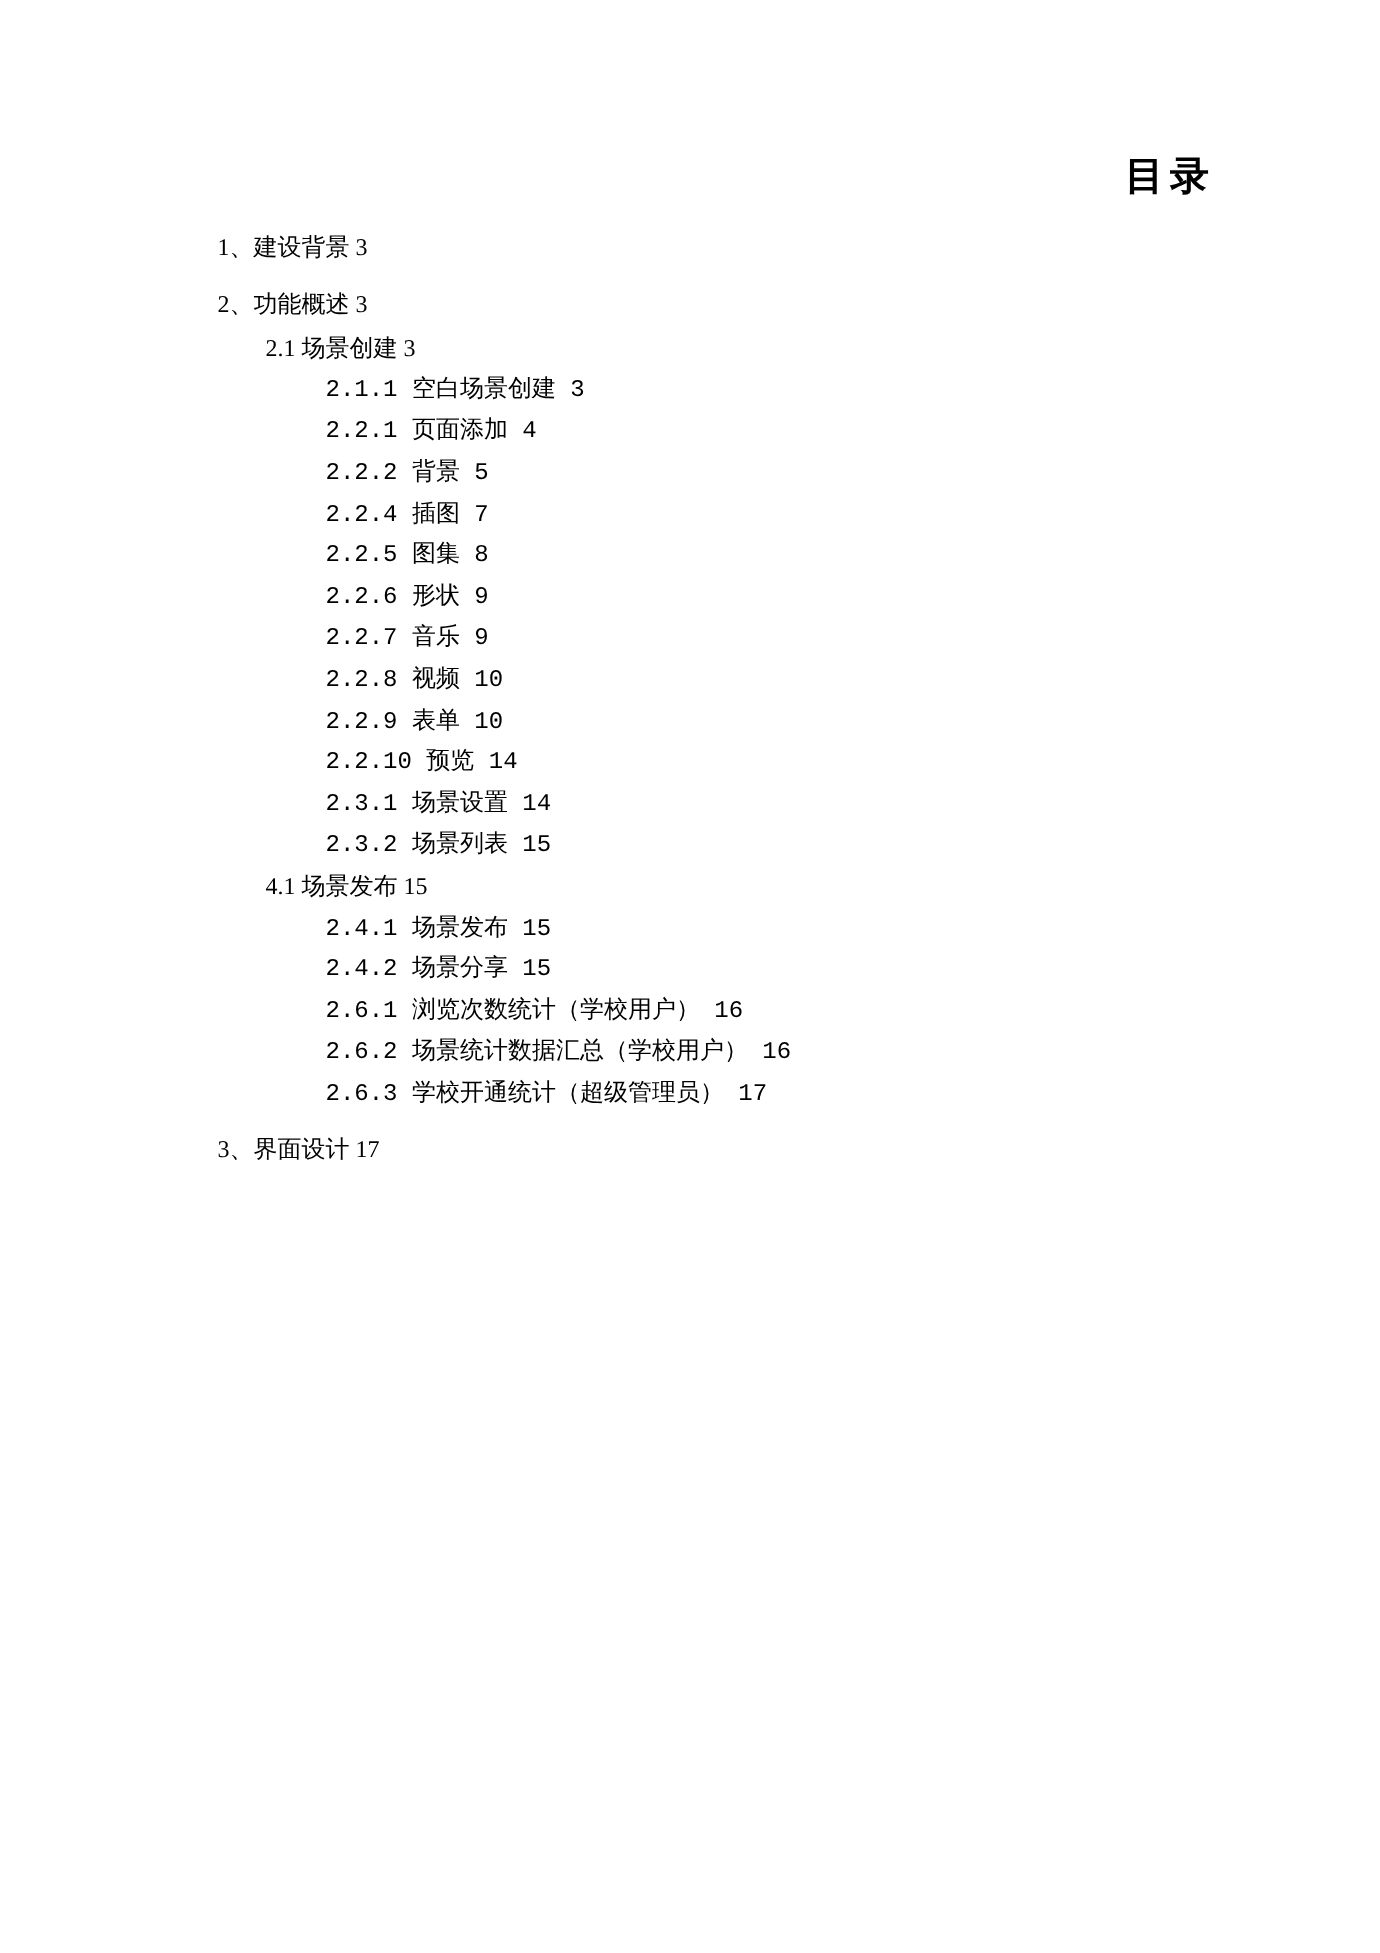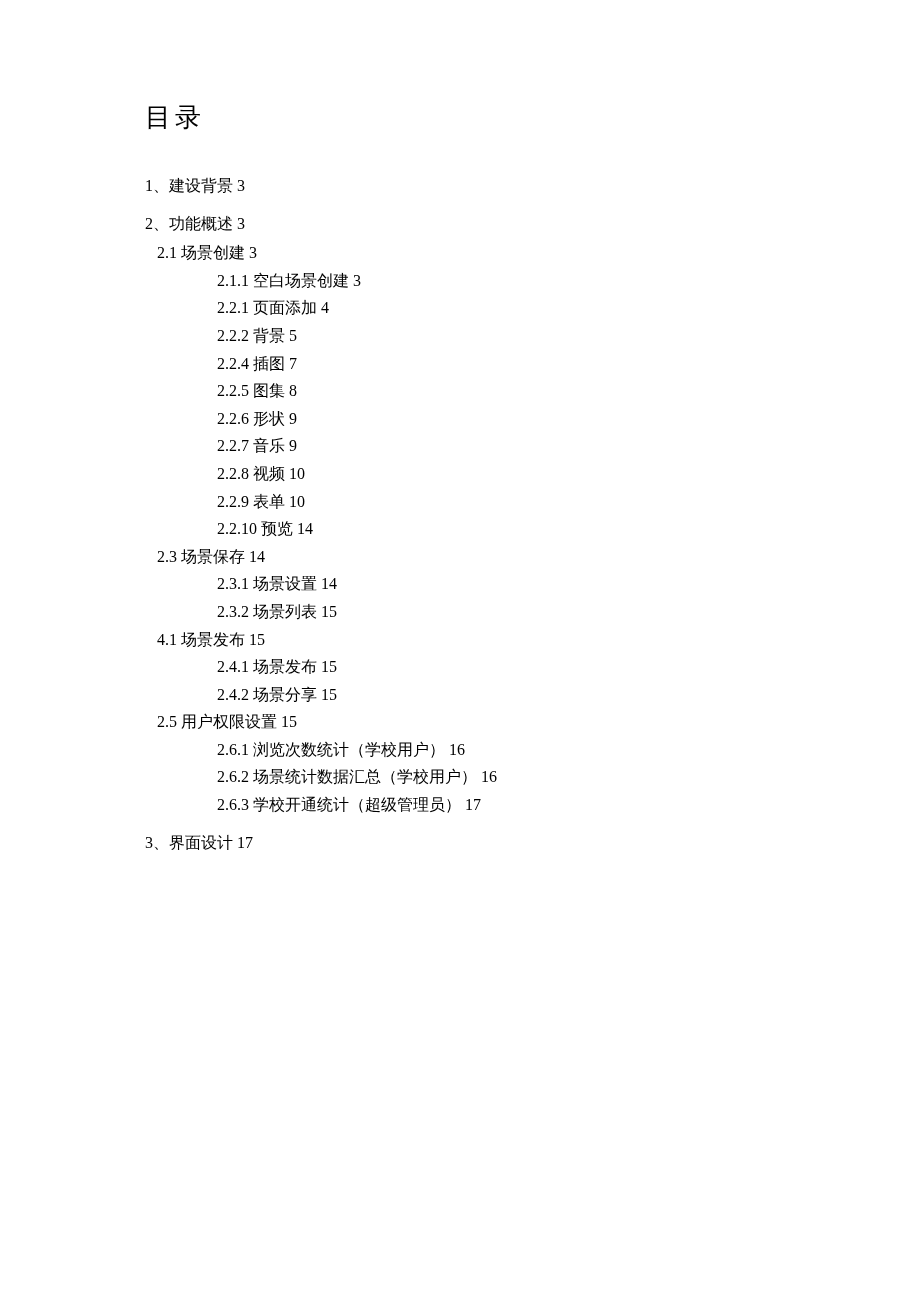--- a/index.html
+++ b/index.html
@@ -13,46 +13,46 @@
   color: #000000;
   font-size: 16px;
 }
 .page {
   width: 920px;
   min-height: 1302px;
   padding: 100px 110px 0 145px;
   box-sizing: border-box;
 }
 .heading {
-  text-align: left;
+  text-align: right;
   font-size: 26px;
-  font-weight: normal;
-  margin-bottom: 38px;
+  font-weight: bold;
+  margin-bottom: 18px;
   letter-spacing: 4px;
 }
 .toc-block {
   line-height: 1.6;
 }
 .level1 {
   font-weight: normal;
   margin-top: 12px;
   margin-bottom: 4px;
   font-family: "SimSun", "宋体", serif;
 }
 .level2 {
-  margin-left: 12px;
+  margin-left: 32px;
   margin-top: 2px;
   margin-bottom: 2px;
   font-family: "SimSun", "宋体", serif;
 }
 .level3 {
   margin-left: 72px;
   margin-top: 2px;
   margin-bottom: 2px;
-  font-family: Liberation Serif, serif;
+  font-family: Liberation Mono, monospace;
 }
 .num, .title-text, .page-num {
   display: inline;
 }
 </style>
 </head>
 <body>
 
 <div class="page">
   <div class="heading">目录</div>
@@ -63,25 +63,23 @@
       <div class="level3"><span class="num">2.1.1</span> <span class="title-text">空白场景创建</span> <span class="page-num">3</span></div>
       <div class="level3"><span class="num">2.2.1</span> <span class="title-text">页面添加</span> <span class="page-num">4</span></div>
       <div class="level3"><span class="num">2.2.2</span> <span class="title-text">背景</span> <span class="page-num">5</span></div>
       <div class="level3"><span class="num">2.2.4</span> <span class="title-text">插图</span> <span class="page-num">7</span></div>
       <div class="level3"><span class="num">2.2.5</span> <span class="title-text">图集</span> <span class="page-num">8</span></div>
       <div class="level3"><span class="num">2.2.6</span> <span class="title-text">形状</span> <span class="page-num">9</span></div>
       <div class="level3"><span class="num">2.2.7</span> <span class="title-text">音乐</span> <span class="page-num">9</span></div>
       <div class="level3"><span class="num">2.2.8</span> <span class="title-text">视频</span> <span class="page-num">10</span></div>
       <div class="level3"><span class="num">2.2.9</span> <span class="title-text">表单</span> <span class="page-num">10</span></div>
       <div class="level3"><span class="num">2.2.10</span> <span class="title-text">预览</span> <span class="page-num">14</span></div>
-      <div class="level2"><span class="num">2.3</span> <span class="title-text">场景保存</span> <span class="page-num">14</span></div>
       <div class="level3"><span class="num">2.3.1</span> <span class="title-text">场景设置</span> <span class="page-num">14</span></div>
       <div class="level3"><span class="num">2.3.2</span> <span class="title-text">场景列表</span> <span class="page-num">15</span></div>
       <div class="level2"><span class="num">4.1</span> <span class="title-text">场景发布</span> <span class="page-num">15</span></div>
       <div class="level3"><span class="num">2.4.1</span> <span class="title-text">场景发布</span> <span class="page-num">15</span></div>
       <div class="level3"><span class="num">2.4.2</span> <span class="title-text">场景分享</span> <span class="page-num">15</span></div>
-      <div class="level2"><span class="num">2.5</span> <span class="title-text">用户权限设置</span> <span class="page-num">15</span></div>
       <div class="level3"><span class="num">2.6.1</span> <span class="title-text">浏览次数统计（学校用户）</span> <span class="page-num">16</span></div>
       <div class="level3"><span class="num">2.6.2</span> <span class="title-text">场景统计数据汇总（学校用户）</span> <span class="page-num">16</span></div>
       <div class="level3"><span class="num">2.6.3</span> <span class="title-text">学校开通统计（超级管理员）</span> <span class="page-num">17</span></div>
       <div class="level1"><span class="num">3、</span><span class="title-text">界面设计</span> <span class="page-num">17</span></div>
     </div>
 </div>
 
 </body></html>

